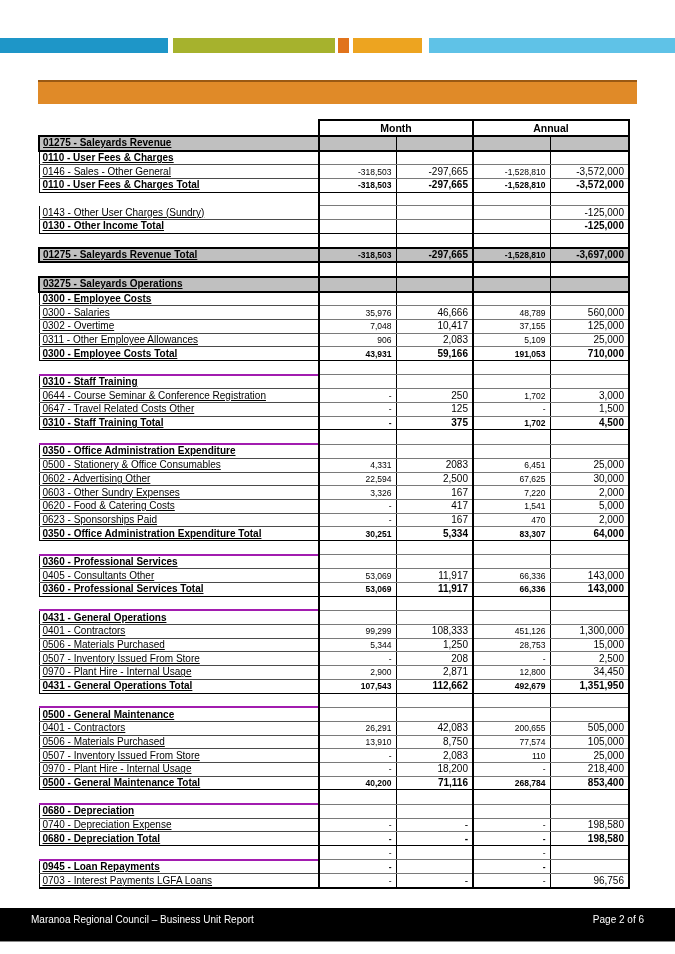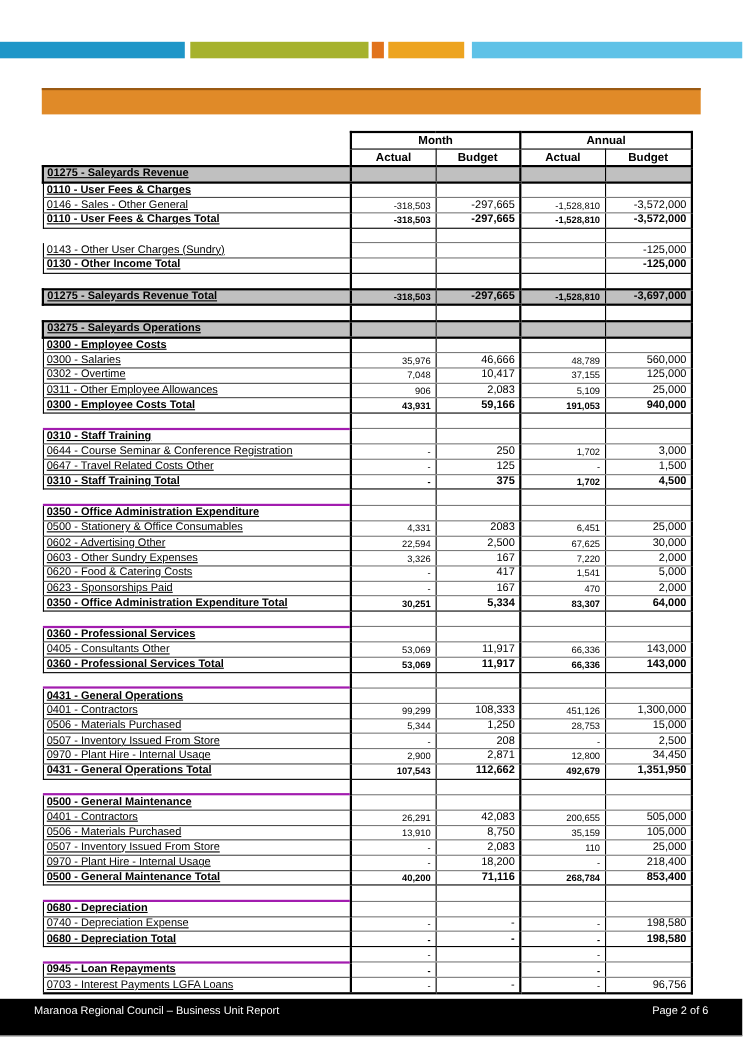--- a/index.html
+++ b/index.html
@@ -79,27 +79,20 @@
           <col style="width:77px">
           <col style="width:77px">
           <col style="width:79px">
       </colgroup>
       <thead>
         <tr>
           <th class="h-corner"></th>
           <th class="h-month" colspan="2">Month</th>
           <th class="h-annual" colspan="2">Annual</th>
         </tr>
-        <tr>
-          <th class="h-corner"></th>
-          <th class="h-ma">Actual</th>
-          <th class="h-mb">Budget</th>
-          <th class="h-aa">Actual</th>
-          <th class="h-ab">Budget</th>
-        </tr>
       </thead>
       <tbody>
           <tr class="r-band">
             <td class="lbl">01275 - Saleyards Revenue</td>
             <td class="ma"></td>
             <td class="mb"></td>
             <td class="aa"></td>
             <td class="ab"></td>
           </tr>
           <tr class="r-sec">
@@ -198,21 +191,21 @@
             <td class="ma">906</td>
             <td class="mb">2,083</td>
             <td class="aa">5,109</td>
             <td class="ab">25,000</td>
           </tr>
           <tr class="r-total">
             <td class="lbl">0300 - Employee Costs Total</td>
             <td class="ma">43,931</td>
             <td class="mb">59,166</td>
             <td class="aa">191,053</td>
-            <td class="ab">940,000</td>
+            <td class="ab">710,000</td>
           </tr>
           <tr class="r-spacer">
             <td class="lbl"></td>
             <td class="ma"></td>
             <td class="mb"></td>
             <td class="aa"></td>
             <td class="ab"></td>
           </tr>
           <tr class="r-sec">
             <td class="lbl">0310 - Staff Training</td>
@@ -393,21 +386,21 @@
             <td class="lbl">0401 - Contractors</td>
             <td class="ma">26,291</td>
             <td class="mb">42,083</td>
             <td class="aa">200,655</td>
             <td class="ab">505,000</td>
           </tr>
           <tr class="r-item">
             <td class="lbl">0506 - Materials Purchased</td>
             <td class="ma">13,910</td>
             <td class="mb">8,750</td>
-            <td class="aa">35,159</td>
+            <td class="aa">77,574</td>
             <td class="ab">105,000</td>
           </tr>
           <tr class="r-item">
             <td class="lbl">0507 - Inventory Issued From Store</td>
             <td class="ma">-</td>
             <td class="mb">2,083</td>
             <td class="aa">110</td>
             <td class="ab">25,000</td>
           </tr>
           <tr class="r-item">

